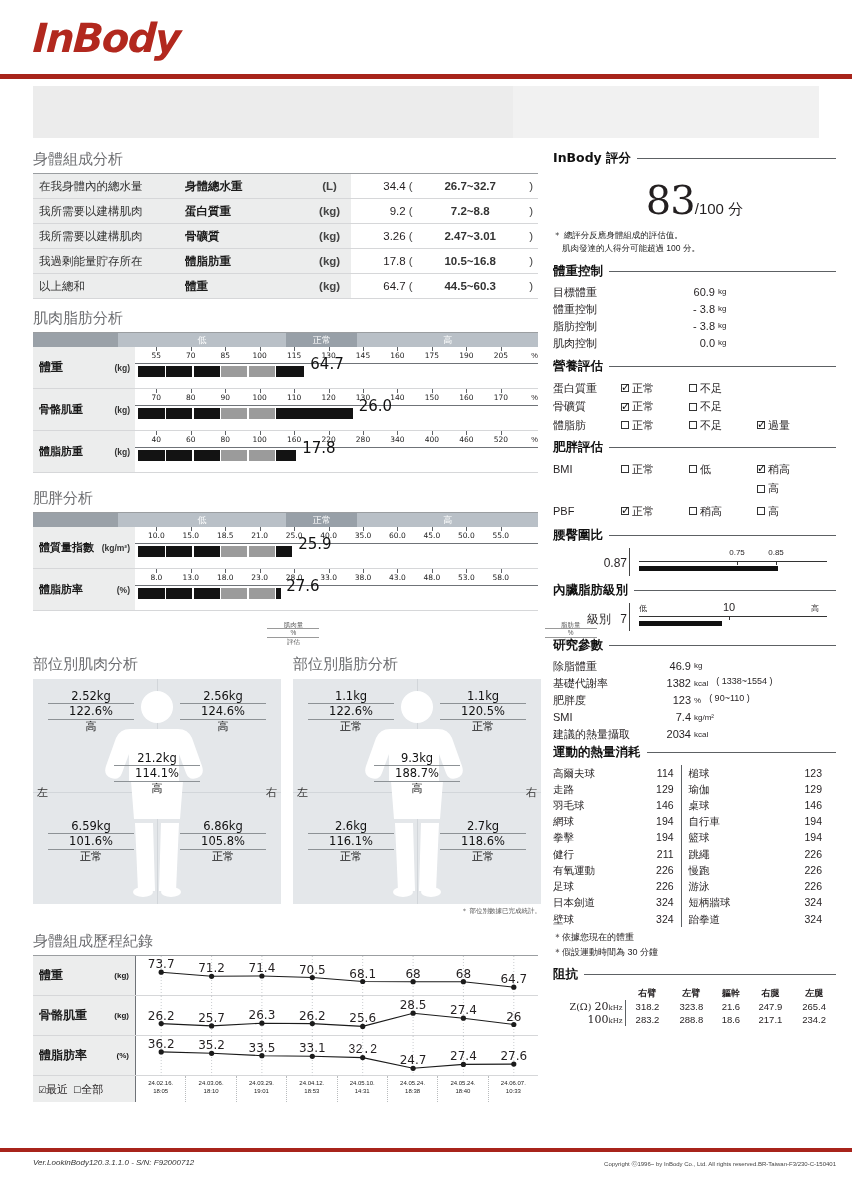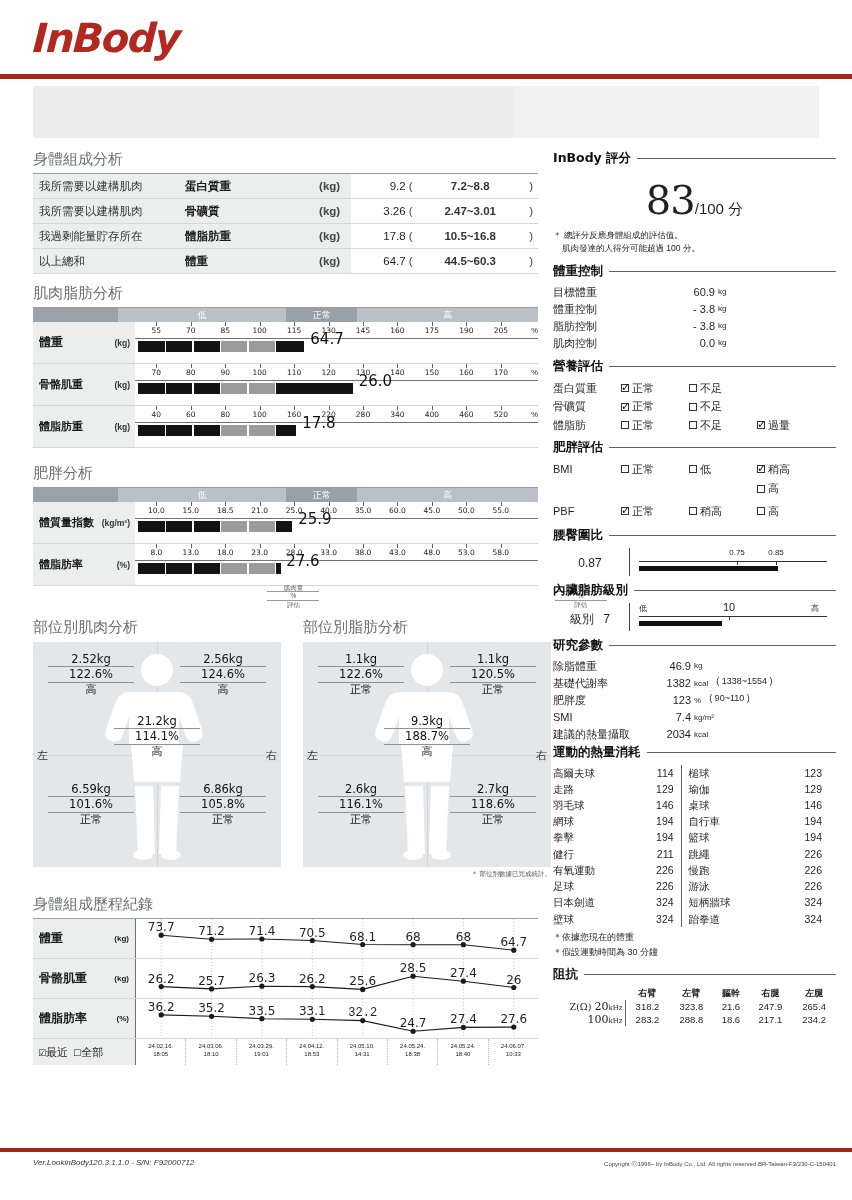--- a/index.html
+++ b/index.html
@@ -83,21 +83,21 @@
   .tickmark { position:absolute; top:0; width:1px; height:4px; background:#5e6266; }
   .pct { position:absolute; right:0px; top:4px; font-size:7.5px; }
   .barline { position:relative; height:11px; margin-top:2px; }
   .seg { position:absolute; top:0; height:11px; }
   .seg.black { background:#131313; }
   .seg.gray  { background:#9b9b9b; }
   .barval { position:absolute; top:8px; font-size:15px; color:#111;
             font-family:"DejaVu Sans",sans-serif; }
 
   
-  .seg-wrap { display:flex; gap:22px; margin-top:32px; }
+  .seg-wrap { display:flex; gap:12px; margin-top:44px; }
   .seg-panel { width:248px; position:relative; }
   .seg-legend { position:absolute; top:-34px; width:100%; text-align:center;
                 font-size:6.5px; color:#555; line-height:1.15; }
   .seg-legend .ln { border-bottom:1px solid #9a9a9a; display:block; width:52px; margin:0 auto; }
   .seg-title { font-size:15px; color:#6d6e71; margin-bottom:5px; }
   .figbox { position:relative; width:248px; height:225px; background:#e4e7ea; }
   .figbox .vline { position:absolute; left:50%; top:0; width:1px; height:100%; background:#d2d6da; }
   .figbox .hline { position:absolute; left:0; top:50%; width:100%; height:1px; background:#d2d6da; }
   .body-svg { position:absolute; left:50%; top:6px; transform:translateX(-50%); }
   .cell { position:absolute; text-align:center; width:86px; font-size:11.5px; color:#111;
@@ -149,21 +149,21 @@
   .box.on::after {
     content:"✓"; position:absolute; left:-1px; top:-6px; font-size:11px; color:#111;
     font-family:"DejaVu Sans",sans-serif;
   }
   .meter { position:relative; height:30px; margin-left:76px; }
   .meter .axis { position:absolute; left:0; top:0; width:1px; height:28px; background:#444; }
   .meter .topline { position:absolute; left:10px; top:13px; width:188px; height:1px; background:#333; }
   .meter .fill { position:absolute; top:18px; height:5px; background:#111; }
   .meter .tl { position:absolute; font-size:8px; top:0px; transform:translateX(-50%); }
   .meter .notch { position:absolute; top:13px; width:1px; height:4px; background:#333; }
-  .mval { position:absolute; left:0; top:8px; width:74px; text-align:center; font-size:12px; }
+  .mval { position:absolute; left:0; top:8px; width:74px; text-align:right; font-size:12px; }
   .ex-table { width:100%; border-collapse:collapse; font-size:10.5px; }
   .ex-table td { padding:0.5px 0; line-height:1.45; }
   .ex-table .n { text-align:right; padding-right:7px; }
   .ex-table .sep { border-left:1px solid #5d6164; padding-left:7px; }
   .bullets { font-size:9px; line-height:1.6; margin-top:3px; }
   .imp { font-size:9.5px; margin-top:3px; }
   .imp table { border-collapse:collapse; width:100%; }
   .imp th { font-size:9px; font-weight:700; padding:0 2px; text-align:center; }
   .imp td { text-align:center; font-size:9.5px; padding:0 2px; }
   .imp .zl { text-align:right; white-space:nowrap; font-family:"DejaVu Serif",serif; }
@@ -180,20 +180,29 @@
   <div class="header-rule"></div>
   <div class="header-band">
     <div class="seg2"></div>
   </div>
 
   <div class="left">
 
     <div class="sect-title">身體組成分析</div>
     <table class="bc-table">
       <tbody id="bc-body">
+  <tr>
+    <td class="bc-desc">在我身體內的總水量</td>
+    <td class="bc-name">身體總水重</td>
+    <td class="bc-unit">(L)</td>
+    <td class="bc-val">34.4</td>
+    <td class="bc-par1">(</td>
+    <td class="bc-range">26.7~32.7</td>
+    <td class="bc-par2">)</td>
+  </tr>
   <tr>
     <td class="bc-desc">我所需要以建構肌肉</td>
     <td class="bc-name">蛋白質重</td>
     <td class="bc-unit">(kg)</td>
     <td class="bc-val">9.2</td>
     <td class="bc-par1">(</td>
     <td class="bc-range">7.2~8.8</td>
     <td class="bc-par2">)</td>
   </tr>
   <tr>

